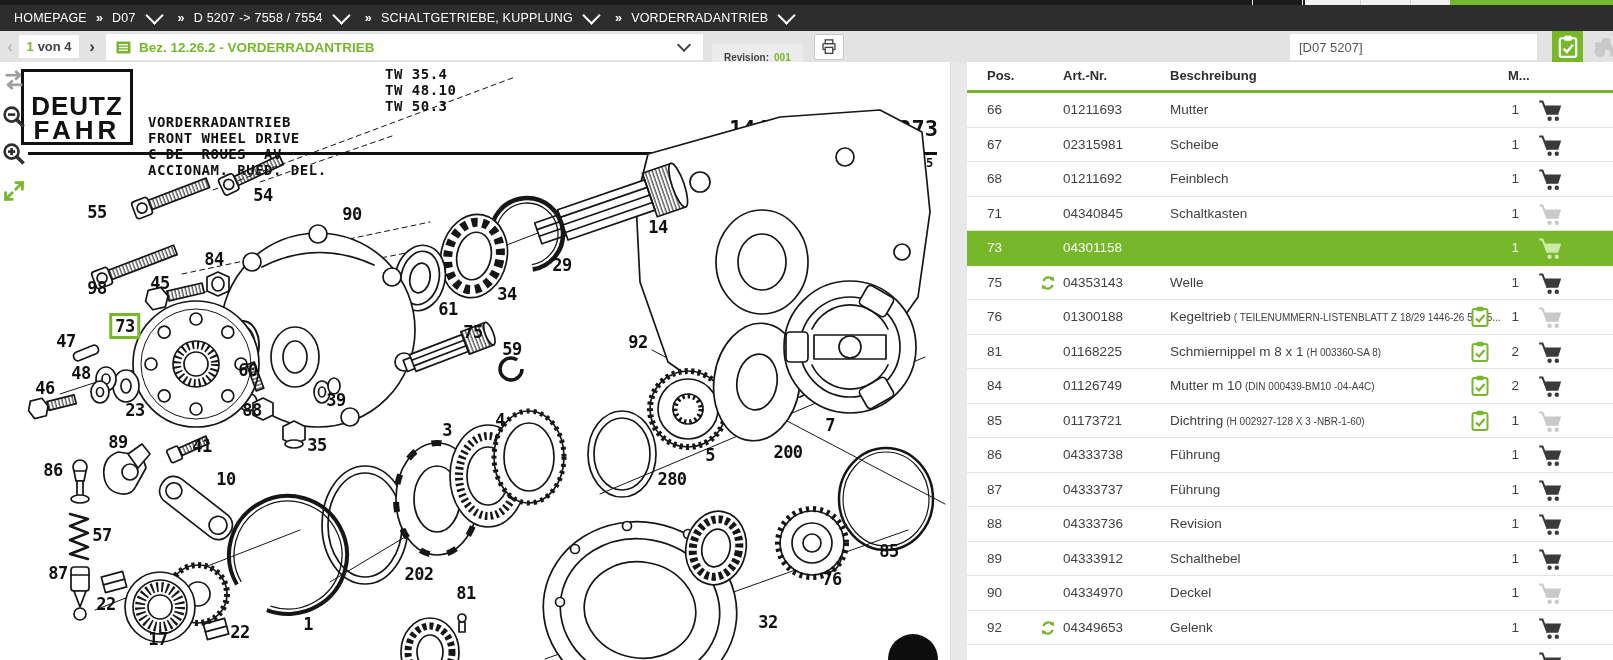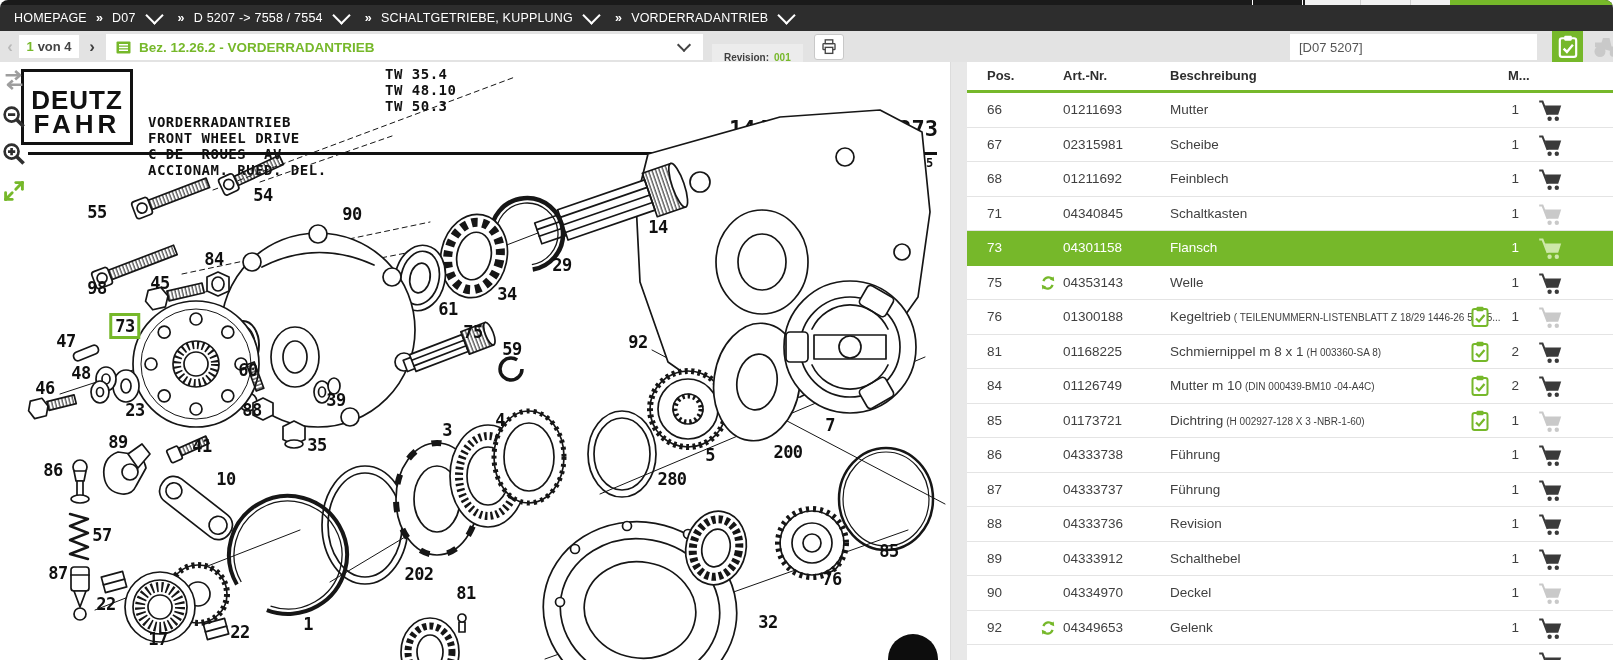--- a/index.html
+++ b/index.html
@@ -1,16 +1,16 @@
 <!DOCTYPE html>
 <html><head>
 <meta charset="utf-8">
 <style>
   html,body{margin:0;padding:0;background:#fff;font-family:"Liberation Sans",sans-serif;}
-  .screen{position:relative;width:1613px;height:660px;overflow:hidden;background:#fff;border-radius:8px;}
+  .screen{position:relative;width:1613px;height:660px;overflow:hidden;background:#fff;}
 
   
   .topstrip{position:absolute;left:0;top:0;width:100%;height:5px;background:#1a1a1a;}
   .topstrip .seg-light{position:absolute;left:1305px;top:0;width:145px;height:5px;background:#f1f1f1;}
   .topstrip .seg-green{position:absolute;left:1450px;top:0;right:0;height:5px;background:#76b82a;}
   .topstrip .tick{position:absolute;top:0;width:1px;height:5px;background:#fff;}
   .topstrip .tick.dk{background:#cfcfcf;}
 
   
   .breadcrumb{position:absolute;left:0;top:5px;width:100%;height:26px;background:#2d2d2d;display:flex;align-items:center;padding-left:14px;box-sizing:border-box;color:#fff;font-size:12.5px;letter-spacing:.2px;}
@@ -36,21 +36,21 @@
   .search{position:absolute;left:1290px;top:3px;width:247px;height:26px;border:0;background:#fff;padding:0 9px;font-size:13px;color:#555;font-family:"Liberation Sans",sans-serif;box-sizing:border-box;}
   .green-btn{position:absolute;left:1552px;top:0;width:31px;height:31px;background:#76b82a;border:0;padding:4px 0 0 0;cursor:pointer;}
   .tractor{position:absolute;left:1592px;top:5px;width:28px;height:22px;}
 
   
   .diagram-panel{position:absolute;left:0;top:62px;width:950px;height:598px;background:#fff;overflow:hidden;}
   .gutter{position:absolute;left:950px;top:62px;width:17px;height:598px;background:#e8e8e8;border-left:1px solid #dcdcdc;box-sizing:border-box;}
   .table-panel{position:absolute;left:967px;top:62px;width:702px;height:598px;background:#fff;overflow:hidden;}
 
   
-  .logo-box{position:absolute;left:21px;top:7px;width:112px;height:76px;border:3.5px solid #111;box-sizing:border-box;text-align:center;color:#111;padding-top:16px;}
+  .logo-box{position:absolute;left:21px;top:7px;width:112px;height:76px;border:3.5px solid #111;box-sizing:border-box;text-align:center;color:#111;padding-top:22px;}
   .logo-box .l1{font-weight:700;font-size:26px;letter-spacing:1px;line-height:24px;font-family:"Liberation Sans",sans-serif;}
   .logo-box .l2{font-weight:700;font-size:26px;letter-spacing:4px;line-height:24px;}
   .plate-title{position:absolute;left:148px;top:4px;font-family:"DejaVu Sans Mono",monospace;font-weight:700;font-size:14px;line-height:16px;color:#111;letter-spacing:.5px;white-space:pre;}
   .plate-tw{position:absolute;left:385px;top:4px;font-family:"DejaVu Sans Mono",monospace;font-weight:700;font-size:14px;line-height:16px;color:#111;letter-spacing:.5px;}
   .plate-number{position:absolute;right:12px;top:48px;font-family:"DejaVu Sans Mono",monospace;font-weight:700;color:#111;display:flex;align-items:baseline;}
   .plate-number .pn-a{font-size:22px;}
   .plate-number .pn-b{font-size:28px;letter-spacing:-1px;}
   .plate-number .pn-c{font-size:22px;margin-left:5px;}
   .plate-rule{position:absolute;left:28px;top:90px;width:909px;height:3px;background:#111;}
   .sheet-corner{position:absolute;left:926px;top:94px;font-family:"DejaVu Sans Mono",monospace;font-weight:700;font-size:12px;color:#111;}
@@ -685,21 +685,20 @@
               <circle cx="11.6" cy="18.8" r="2.2" fill="currentColor"></circle>
               <circle cx="18.8" cy="18.8" r="2.2" fill="currentColor"></circle>
             </svg>
           </span>
         </div>
 
         <div class="row selected">
           <span class="cell c-pos">73</span>
 
           <span class="cell c-art">04301158</span>
-          <span class="cell c-desc"><span>Flansch</span></span>
 
           <span class="cell c-qty">1</span>
           <span class="c-cart">
             <svg width="25" height="22" viewBox="0 0 25 22">
               <path d="M6.8,5.5 H23.2 L20.2,14.8 H9.6 Z" fill="currentColor"></path>
               <path d="M1.2,1.6 H4.5 L9.6,14.8" stroke="currentColor" stroke-width="2" fill="none"></path>
               <circle cx="11.6" cy="18.8" r="2.2" fill="currentColor"></circle>
               <circle cx="18.8" cy="18.8" r="2.2" fill="currentColor"></circle>
             </svg>
           </span>

